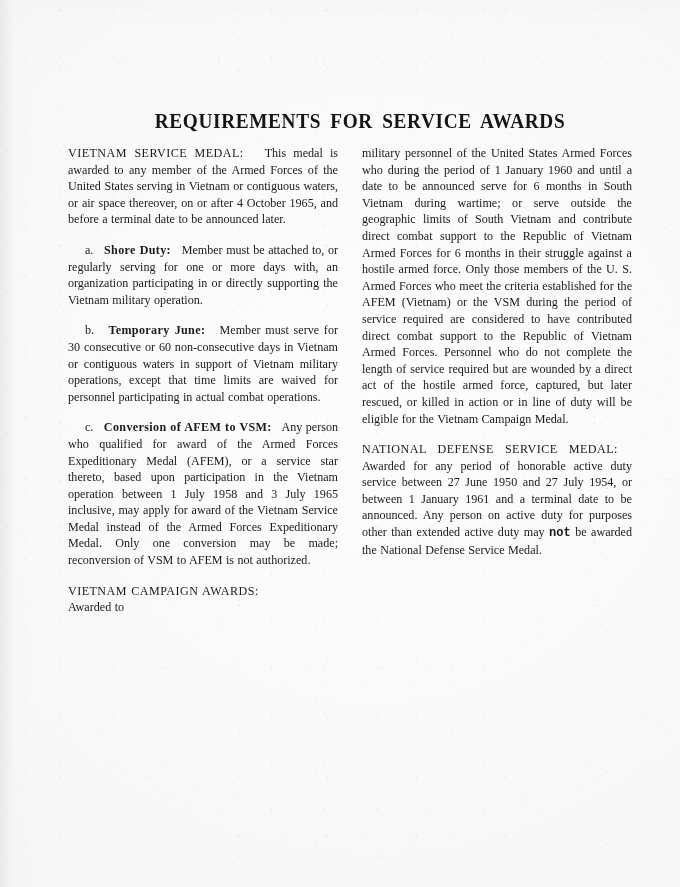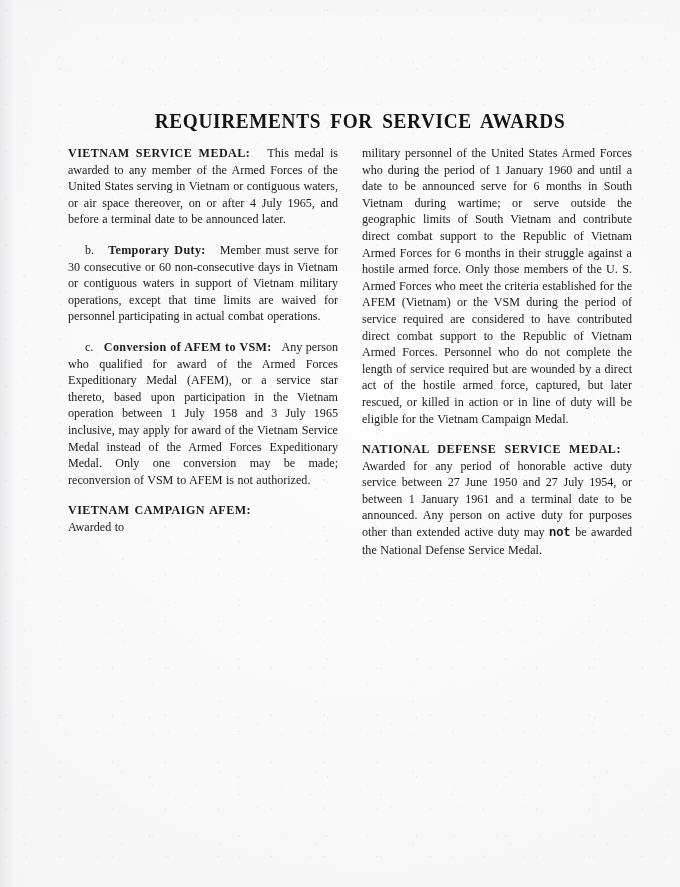--- a/index.html
+++ b/index.html
@@ -88,21 +88,21 @@
   }
   p.para:last-child { margin-bottom: 0; }
 
   p.indent { text-indent: 17px; }
 
   .lead {
     font-weight: bold;
     letter-spacing: 0.35px;
   }
   .lead-caps {
-    font-weight: bold;
+    font-weight: normal;
     letter-spacing: 0.45px;
   }
   b.inline-strong { font-weight: bold; font-family: Liberation Mono, monospace; }
 
   .gap-before { margin-top: 22px; }
   .gap-before-sm { margin-top: 16px; }
 </style>
 </head>
 <body>
 
@@ -113,42 +113,49 @@
 
   <h1 class="page-title">REQUIREMENTS FOR SERVICE AWARDS</h1>
 
   <div class="columns">
 
     <div class="col">
 
       <p class="para">
         <span class="lead-caps">VIETNAM SERVICE MEDAL:</span>
         &nbsp;
-        <span>This medal is awarded to any member of the Armed Forces of the United States serving in Vietnam or contiguous waters, or air space thereover, on or after 4 July 1965, and before a terminal date to be announced later.</span>
+        <span>This medal is awarded to any member of the Armed Forces of the United States serving in Vietnam or contiguous waters, or air space thereover, on or after 4 October 1965, and before a terminal date to be announced later.</span>
       </p>
 
+      <p class="para indent gap-before-sm">
+        <span>a.</span>
+        &nbsp;
+        <span class="lead">Shore Duty:</span>
+        &nbsp;
+        <span>Member must be attached to, or regularly serving for one or more days with, an organization participating in or directly supporting the Vietnam military operation.</span>
+      </p>
 
       <p class="para indent gap-before-sm">
         <span>b.</span>
         &nbsp;
-        <span class="lead">Temporary Duty:</span>
+        <span class="lead">Temporary June:</span>
         &nbsp;
         <span>Member must serve for 30 consecutive or 60 non-consecutive days in Vietnam or contiguous waters in support of Vietnam military operations, except that time limits are waived for personnel participating in actual combat operations.</span>
       </p>
 
       <p class="para indent gap-before-sm">
         <span>c.</span>
         &nbsp;
         <span class="lead">Conversion of AFEM to VSM:</span>
         &nbsp;
         <span>Any person who qualified for award of the Armed Forces Expeditionary Medal (AFEM), or a service star thereto, based upon participation in the Vietnam operation between 1 July 1958 and 3 July 1965 inclusive, may apply for award of the Vietnam Service Medal instead of the Armed Forces Expeditionary Medal. Only one conversion may be made; reconversion of VSM to AFEM is not authorized.</span>
       </p>
 
       <p class="para gap-before">
-        <span class="lead-caps">VIETNAM CAMPAIGN AFEM:</span>
+        <span class="lead-caps">VIETNAM CAMPAIGN AWARDS:</span>
         &nbsp;&nbsp;&nbsp;&nbsp;&nbsp;&nbsp;&nbsp;&nbsp;&nbsp;&nbsp;&nbsp;&nbsp;&nbsp;&nbsp;&nbsp;&nbsp;&nbsp;&nbsp;&nbsp;
         <span>Awarded to</span>
       </p>
 
     </div>
 
     <div class="col">
 
       <p class="para">
         <span>military personnel of the United States Armed Forces who during the period of 1 January 1960 and until a date to be announced serve for 6 months in South Vietnam during wartime; or serve outside the geographic limits of South Vietnam and contribute direct combat support to the Republic of Vietnam Armed Forces for 6 months in their struggle against a hostile armed force. Only those members of the U. S. Armed Forces who meet the criteria established for the AFEM (Vietnam) or the VSM during the period of service required are considered to have contributed direct combat support to the Republic of Vietnam Armed Forces.  Personnel who do not complete the length of service required but are wounded by a direct act of the hostile armed force, captured, but later rescued, or killed in action or in line of duty will be eligible for the Vietnam Campaign Medal.</span>

